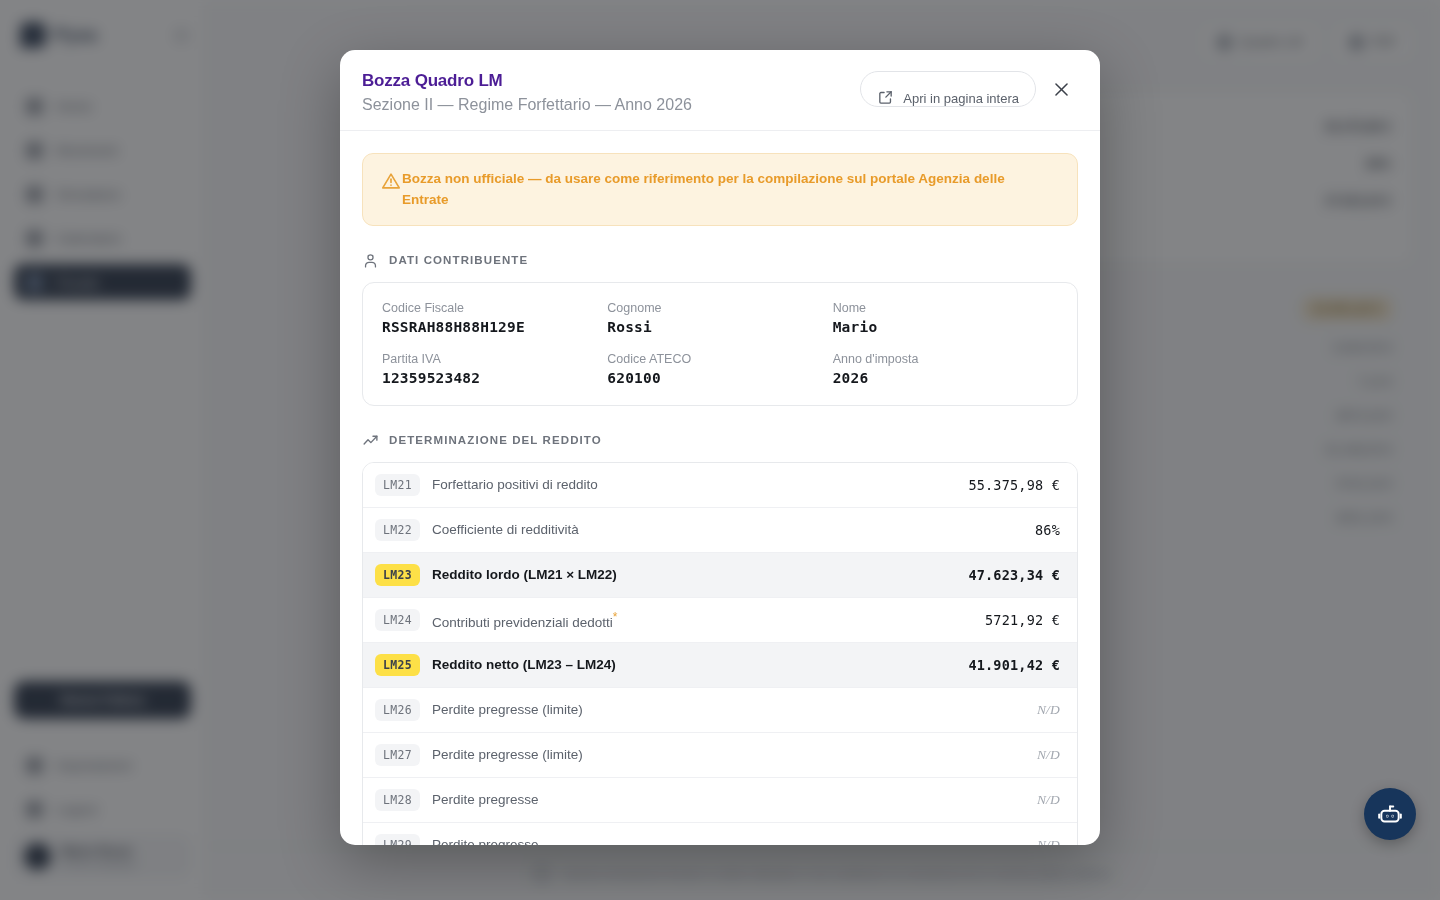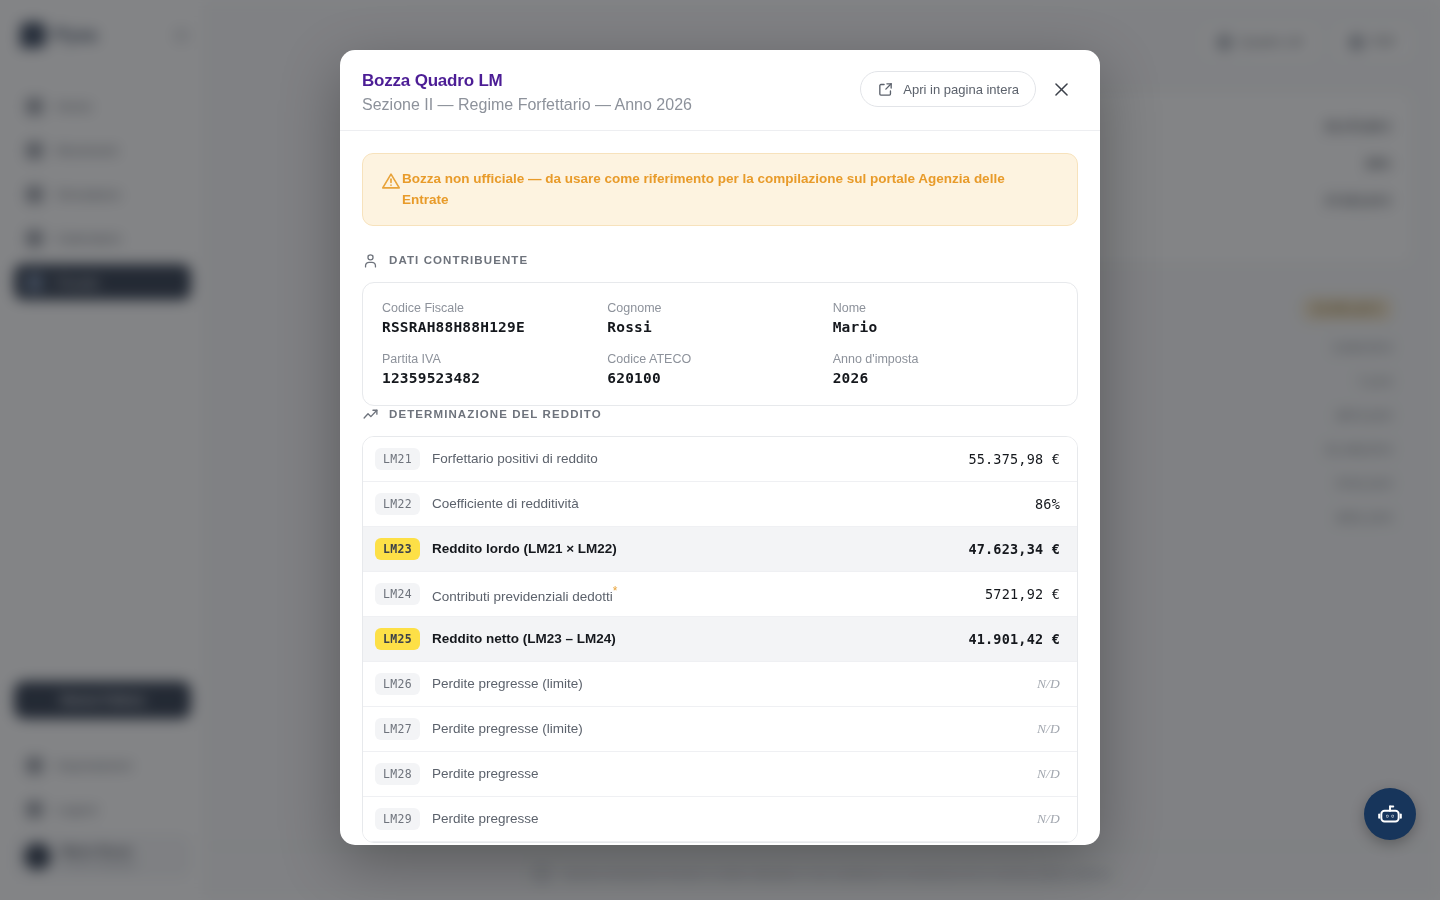--- a/index.html
+++ b/index.html
@@ -245,21 +245,21 @@
     color: #8D929B;
   }
   .header-actions {
     display: flex;
     align-items: center;
     gap: 8px;
     padding-top: 1px;
   }
   .btn-fullpage {
     display: flex;
-    align-items: center;
+    align-items: flex-end;
     gap: 9px;
     height: 36px;
     padding: 0 16px;
     border-radius: 19px;
     border: 1px solid #E2E4E8;
     background: #FFFFFF;
     cursor: pointer;
   }
   .btn-fullpage-lbl { font-size: 13px; color: #5C6views; }
   .btn-fullpage-lbl { font-size: 13px; color: #5C626C; }
@@ -307,20 +307,21 @@
     font-size: 11.5px;
     font-weight: bold;
     letter-spacing: 1.1px;
     color: #6E737C;
   }
 
   .info-card {
     border: 1px solid #E7E9EC;
     border-radius: 12px;
     padding: 18px 19px 19px 19px;
+    margin-bottom: 26px;
   }
   .info-grid {
     display: grid;
     grid-template-columns: 1fr 1fr 1fr;
     row-gap: 17px;
   }
   .field-label {
     font-size: 12.5px;
     color: #8D929B;
     margin-bottom: 4px;

